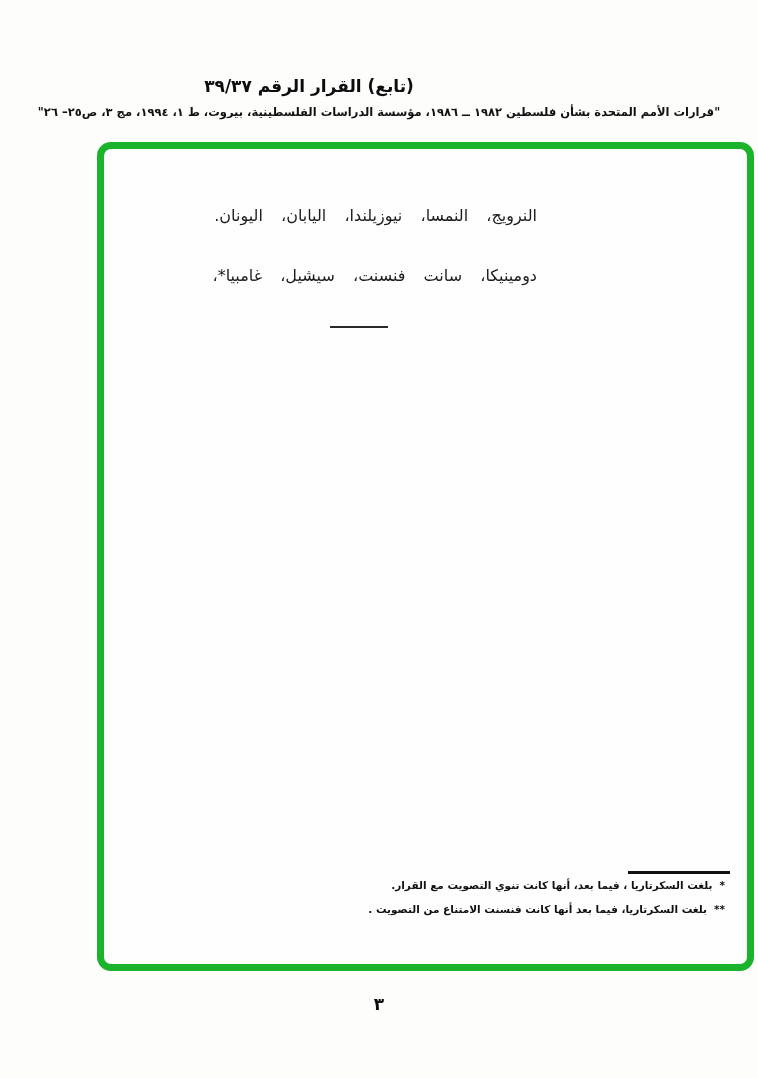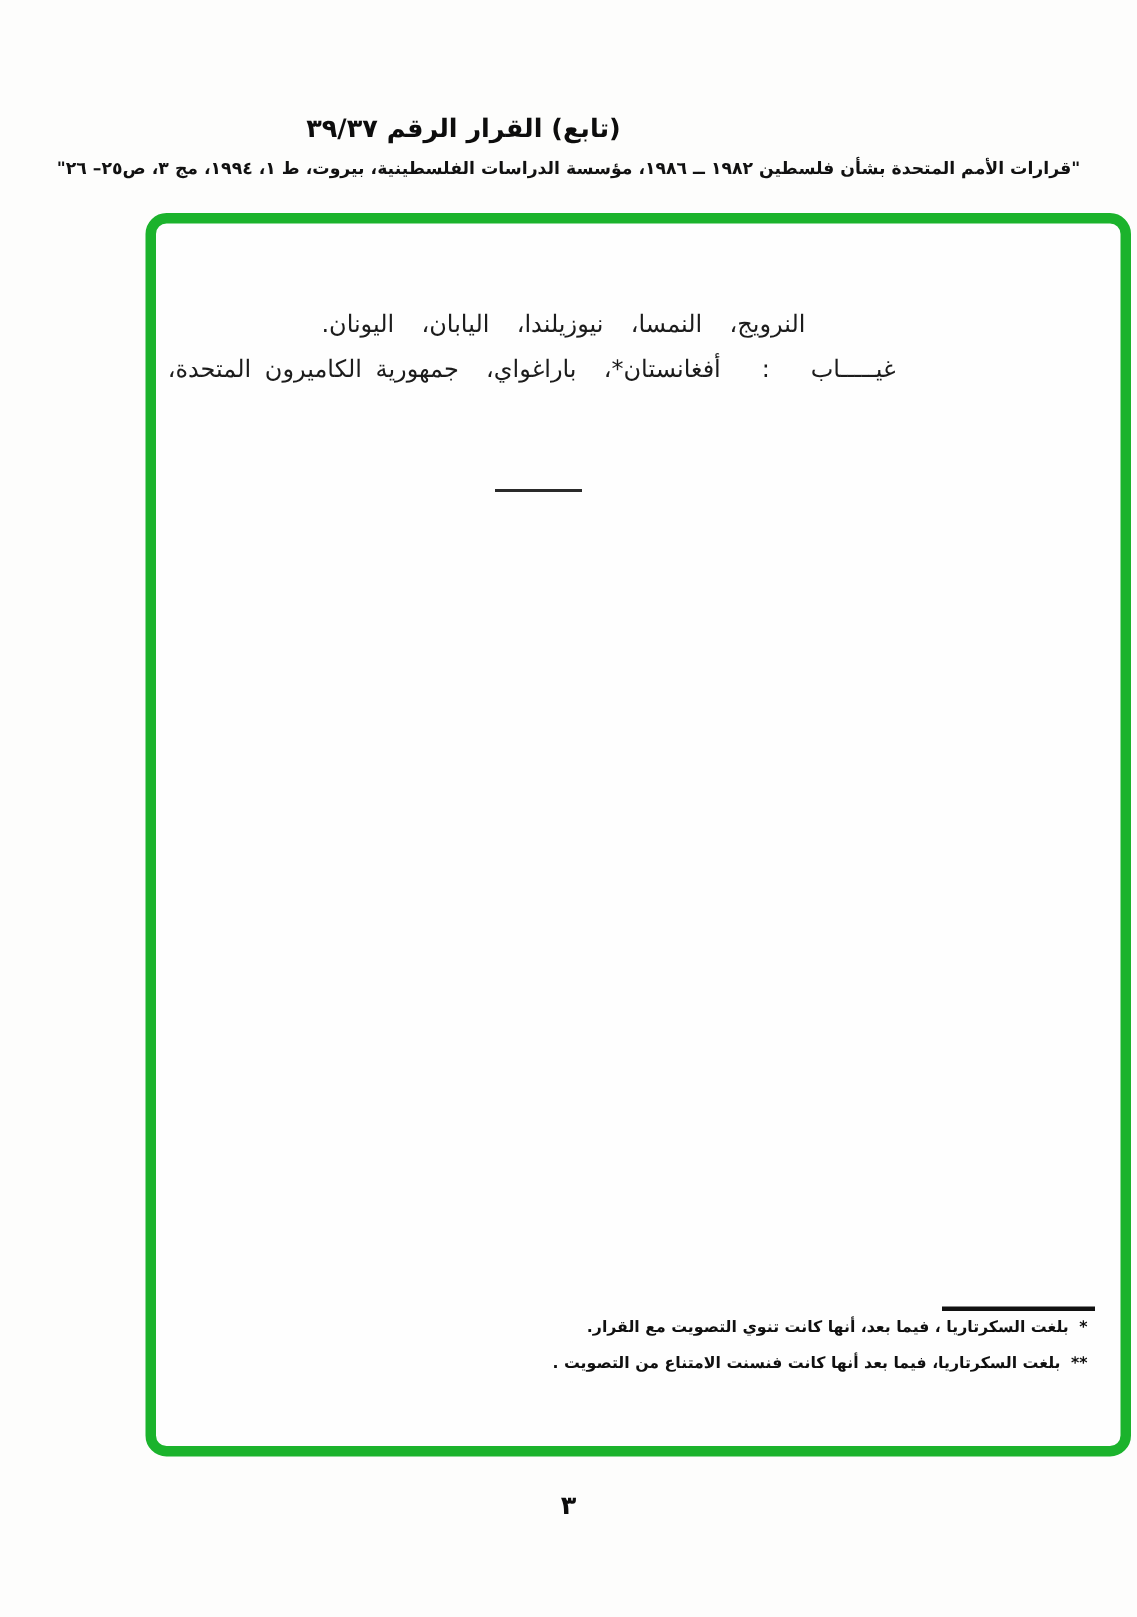--- a/index.html
+++ b/index.html
@@ -109,22 +109,22 @@
 <div class="page">
 
   <div class="doc-title" dir="rtl">(تابع) القرار الرقم ٣٩/٣٧</div>
 
   <div class="doc-citation" dir="rtl">"قرارات الأمم المتحدة بشأن فلسطين ١٩٨٢ ــ ١٩٨٦، مؤسسة الدراسات الفلسطينية، بيروت، ط ١، ١٩٩٤، مج ٣، ص٢٥– ٢٦"</div>
 
   <div class="frame" style="border-color: rgb(27, 179, 44);">
 
     <div class="text-line line-1" dir="rtl">النرويج،  النمسا،  نيوزيلندا،  اليابان،  اليونان.</div>
 
-    <div class="text-line line-2" dir="rtl">غيـــــاب   :   أفغانستان*،  باراغواي،  جمهورية الكاميرون المتحدة،</div>
 
+    <div class="text-line line-3" dir="rtl">دومينيكا،  سانت  فنسنت،  سيشيل،  غامبيا*،</div>
 
 
     <div class="section-divider"></div>
 
     <div class="footnote-rule"></div>
 
     <div class="footnote footnote-1" dir="rtl">
       <span class="fn-marker">*</span>
       <span class="fn-text">بلغت السكرتاريا ، فيما بعد، أنها كانت تنوي التصويت مع القرار.</span>
     </div>

